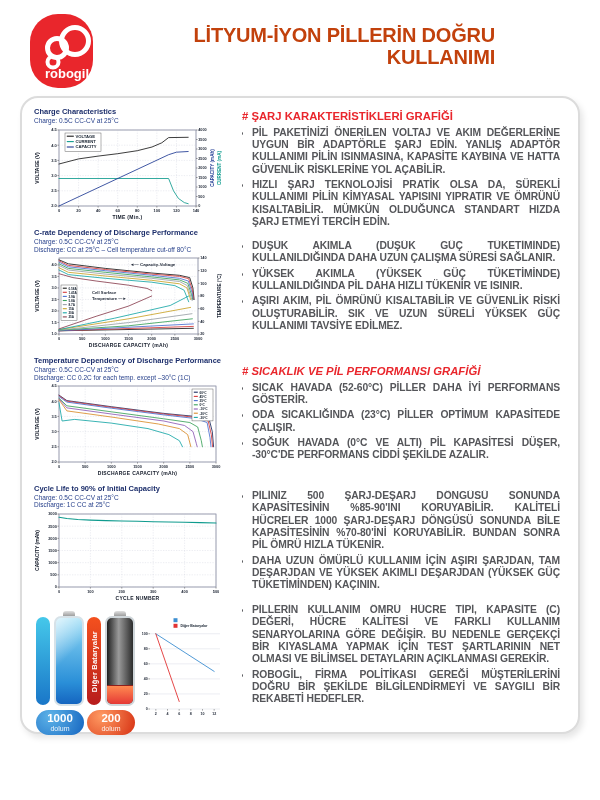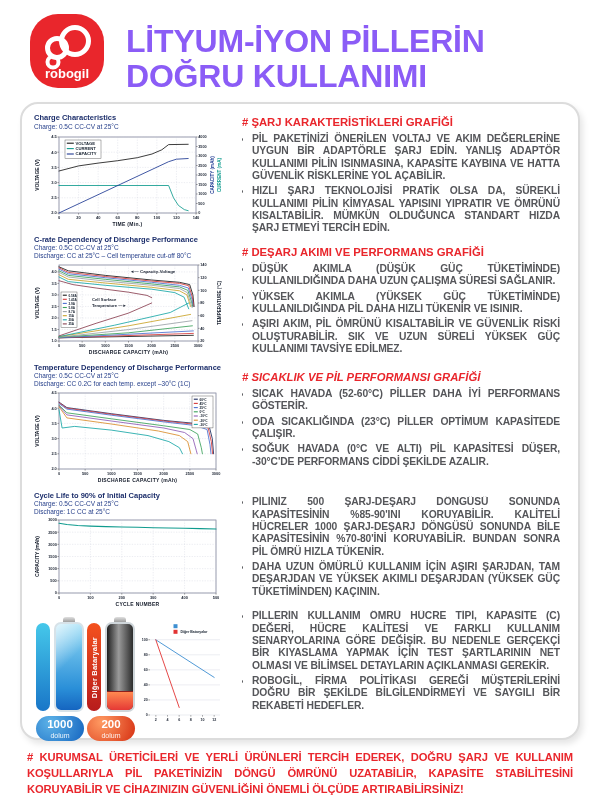--- a/index.html
+++ b/index.html
@@ -1,22 +1,22 @@
 <!DOCTYPE html>
 <html><head>
 <meta charset="utf-8">
 <style>
   html,body{margin:0;padding:0;background:#fff;}
   body{width:600px;height:800px;font-family:"Liberation Sans",sans-serif;-webkit-font-smoothing:antialiased;overflow:hidden;}
   .page{width:600px;height:800px;position:relative;background:#fff;}
 
   
   .header{display:flex;align-items:flex-start;padding:14px 20px 0 30px;}
-  .logo{width:74px;height:74px;background:#e9262c;border-radius:28px;flex:0 0 auto;}
-  .title{color:#8b5cf6;font-weight:800;font-size:32px;line-height:1.1;margin:10px 0 0 22px;width:380px;letter-spacing:-0.2px;}
+  .logo{width:63px;height:74px;background:#e9262c;border-radius:28px;flex:0 0 auto;}
+  .title{color:#c2410c;font-weight:800;font-size:20px;line-height:1.1;margin:10px 0 0 22px;width:380px;letter-spacing:-0.2px;text-align:right;}
 
   
   .card{margin:8px 20px 0 20px;height:638px;border:2px solid #dcdcdc;border-radius:18px;
         box-shadow:3px 4px 6px rgba(0,0,0,.10);display:flex;padding:10px 10px 18px 12px;box-sizing:border-box;background:#fff;}
   .leftcol{width:196px;flex:0 0 auto;}
   .rightcol{flex:1;padding:2px 8px 0 12px;min-width:0;}
 
   .lblock{margin-bottom:3px;}
   .ctitle{font-size:7.5px;font-weight:bold;color:#1c2e6b;line-height:1.15;}
   .csub{font-size:6.5px;color:#27408b;line-height:1.18;}
@@ -453,21 +453,20 @@
 
     <div class="rightcol">
         <div class="section">
           <h3 class="sec-title" style="color: rgb(233, 38, 44);">#  ŞARJ KARAKTERİSTİKLERİ GRAFİĞİ</h3>
           <ul class="sec-ul">
             <li>PİL PAKETİNİZİ ÖNERİLEN VOLTAJ VE AKIM DEĞERLERİNE UYGUN BİR ADAPTÖRLE ŞARJ EDİN. YANLIŞ ADAPTÖR KULLANIMI PİLİN ISINMASINA, KAPASİTE KAYBINA VE HATTA GÜVENLİK RİSKLERİNE YOL AÇABİLİR.</li>
             <li>HIZLI ŞARJ TEKNOLOJİSİ PRATİK OLSA DA, SÜREKLİ KULLANIMI PİLİN KİMYASAL YAPISINI YIPRATIR VE ÖMRÜNÜ KISALTABİLİR. MÜMKÜN OLDUĞUNCA STANDART HIZDA ŞARJ ETMEYİ TERCİH EDİN.</li>
           </ul>
         </div>
         <div class="section">
-          <h3 class="sec-title" style="color: rgb(233, 38, 44);">#  DEŞARJ AKIMI VE PERFORMANS GRAFİĞİ</h3>
           <ul class="sec-ul">
             <li>DÜŞÜK AKIMLA (DÜŞÜK GÜÇ TÜKETİMİNDE) KULLANILDIĞINDA DAHA UZUN ÇALIŞMA SÜRESİ SAĞLANIR.</li>
             <li>YÜKSEK AKIMLA (YÜKSEK GÜÇ TÜKETİMİNDE) KULLANILDIĞINDA PİL DAHA HIZLI TÜKENİR VE ISINIR.</li>
             <li>AŞIRI AKIM, PİL ÖMRÜNÜ KISALTABİLİR VE GÜVENLİK RİSKİ OLUŞTURABİLİR. SIK VE UZUN SÜRELİ YÜKSEK GÜÇ KULLANIMI TAVSİYE EDİLMEZ.</li>
           </ul>
         </div>
         <div class="section">
           <h3 class="sec-title" style="color: rgb(233, 38, 44); font-style: italic;">#  SICAKLIK VE PİL PERFORMANSI GRAFİĞİ</h3>
           <ul class="sec-ul">
             <li>SICAK HAVADA (52-60°C) PİLLER DAHA İYİ PERFORMANS GÖSTERİR.</li>
@@ -483,14 +482,13 @@
         </div>
         <div class="section">
           <ul class="sec-ul">
             <li>PİLLERİN KULLANIM ÖMRÜ HÜCRE TİPİ, KAPASİTE (C) DEĞERİ, HÜCRE KALİTESİ VE FARKLI KULLANIM SENARYOLARINA GÖRE DEĞİŞİR. BU NEDENLE GERÇEKÇİ BİR KIYASLAMA YAPMAK İÇİN TEST ŞARTLARININ NET OLMASI VE BİLİMSEL DETAYLARIN AÇIKLANMASI GEREKİR.</li>
             <li>ROBOGİL, FİRMA POLİTİKASI GEREĞİ MÜŞTERİLERİNİ DOĞRU BİR ŞEKİLDE BİLGİLENDİRMEYİ VE SAYGILI BİR REKABETİ HEDEFLER.</li>
           </ul>
         </div>
       </div>
   </div>
 
-  <div class="footer">#  KURUMSAL ÜRETİCİLERİ VE YERLİ ÜRÜNLERİ TERCİH EDEREK, DOĞRU ŞARJ VE KULLANIM KOŞULLARIYLA PİL PAKETİNİZİN DÖNGÜ ÖMRÜNÜ UZATABİLİR, KAPASİTE STABİLİTESİNİ KORUYABİLİR VE CİHAZINIZIN GÜVENLİĞİNİ ÖNEMLİ ÖLÇÜDE ARTIRABİLİRSİNİZ!</div>
 </div>
 
 </body></html>

